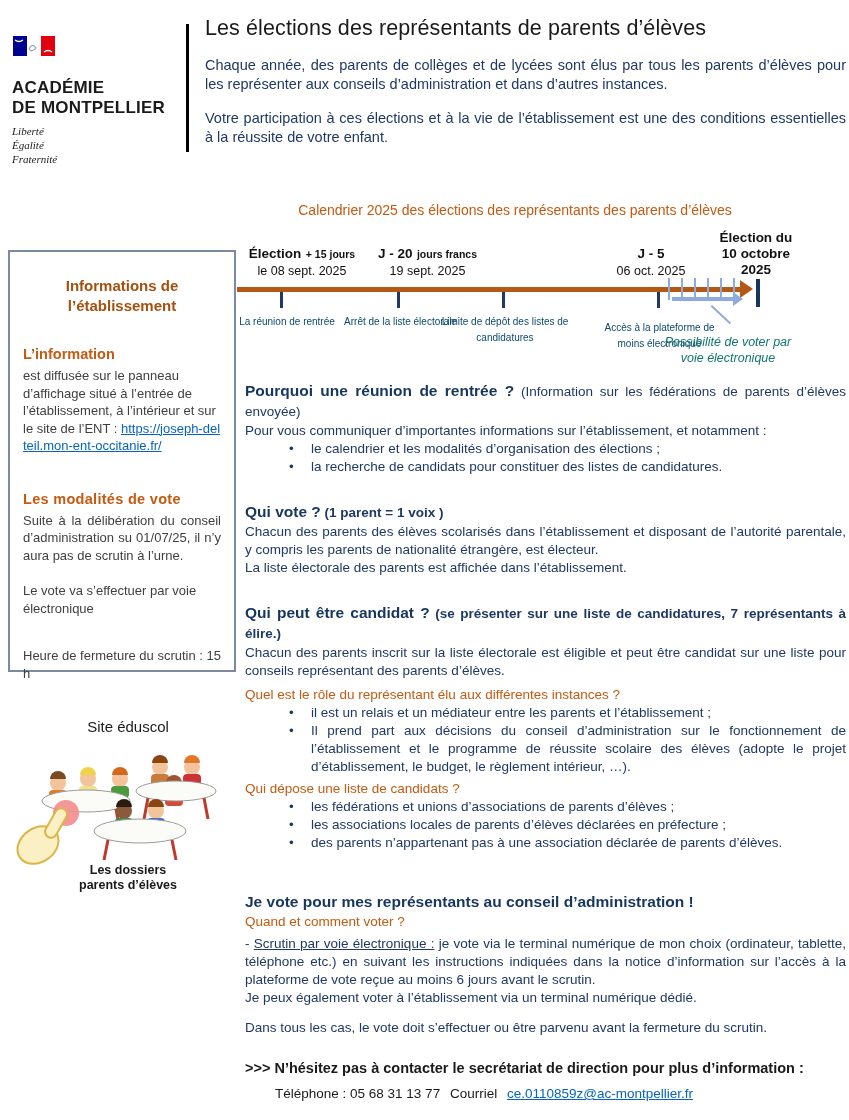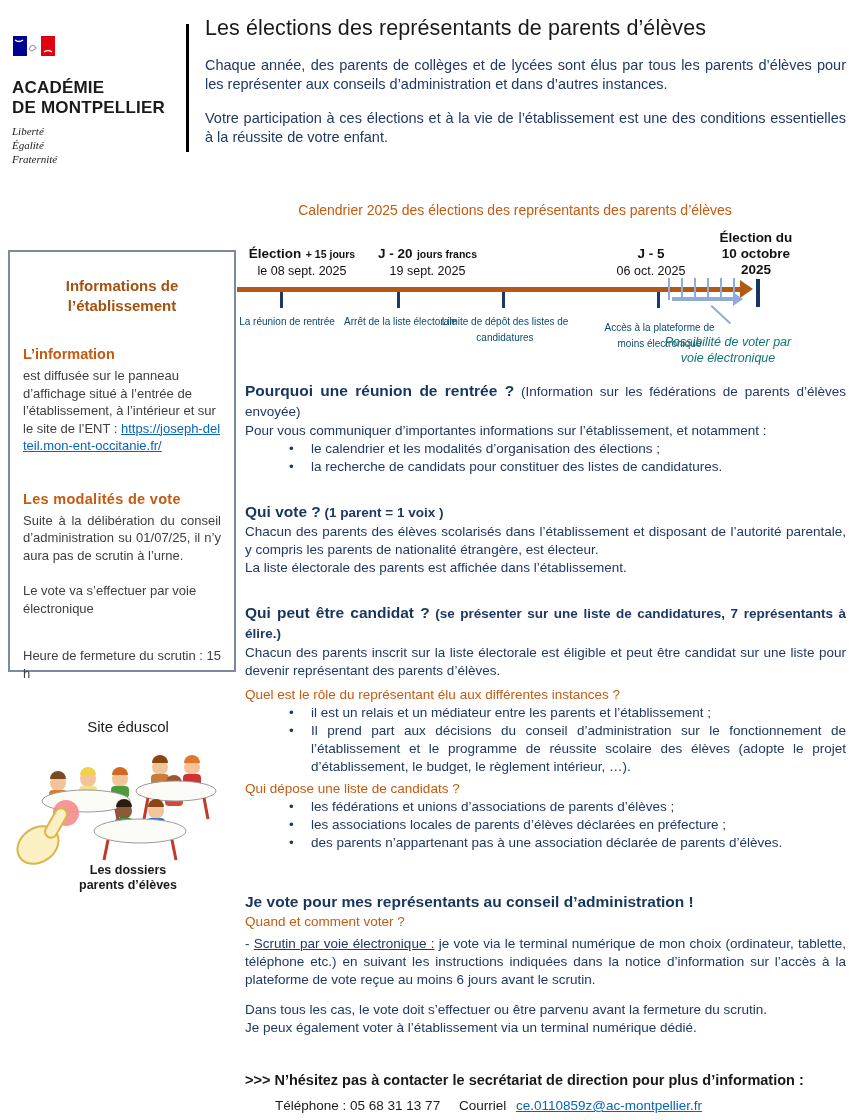--- a/index.html
+++ b/index.html
@@ -62,21 +62,21 @@
   .sec-h { font-size:15.5px; font-weight:bold; color:#17365D; }
   .sec-note { font-size:13.5px; color:#1F3864; }
   .sec-note.b { font-weight:bold; }
   .body-p { text-align:justify; color:#1F3864; }
   ul.blist { list-style:none; margin-left:42px; }
   ul.blist li { position:relative; padding-left:24px; text-align:justify; color:#1F3864; }
   ul.blist li::before { content:"•"; position:absolute; left:2px; top:0; color:#1F3864; }
   .q-orange { color:#C55A11; }
   .mt26 { margin-top:26px; } .mt40 { margin-top:40px; }
   .mt12 { margin-top:12px; } .mt6 { margin-top:6px; } .mt4 { margin-top:4px; }
-  .contact-line { margin-top:34px; font-size:14.5px; font-weight:600; color:#1a1a1a; }
+  .contact-line { margin-top:22px; font-size:14.5px; font-weight:600; color:#1a1a1a; }
   .phone-line { margin-top:8px; padding-left:30px; color:#1a1a1a; }
   .u { text-decoration:underline; }
 </style>
 </head>
 <body>
 
 <div class="page">
 
   <div class="abs logo-block">
     <svg class="logo-flag" width="42" height="20" viewBox="0 0 42 20">
@@ -243,42 +243,42 @@
       <span class="sec-h">Qui vote ?</span>
       <span class="sec-note b">(1 parent = 1 voix )</span>
     </div>
     <p class="body-p">Chacun des parents des élèves scolarisés dans l’établissement et disposant de l’autorité parentale, y compris les parents de nationalité étrangère, est électeur.</p>
     <p class="body-p">La liste électorale des parents est affichée dans l’établissement.</p>
 
     <div class="h-wrap mt26">
       <span class="sec-h">Qui peut être candidat ?</span>
       <span class="sec-note b">(se présenter sur une liste de candidatures, 7 représentants à élire.)</span>
     </div>
-    <p class="body-p">Chacun des parents inscrit sur la liste électorale est éligible et peut être candidat sur une liste pour devenir représentant des parents d’élèves.</p>
+    <p class="body-p">Chacun des parents inscrit sur la liste électorale est éligible et peut être candidat sur une liste pour conseils représentant des parents d’élèves.</p>
     <p class="q-orange mt6">Quel est le rôle du représentant élu aux différentes instances ?</p>
     <ul class="blist">
       <li>il est un relais et un médiateur entre les parents et l’établissement ;</li>
       <li>Il prend part aux décisions du conseil d’administration sur le fonctionnement de l’établissement et le programme de réussite scolaire des élèves (adopte le projet d’établissement, le budget, le règlement intérieur, …).</li>
     </ul>
     <p class="q-orange mt4">Qui dépose une liste de candidats ?</p>
     <ul class="blist">
       <li>les fédérations et unions d’associations de parents d’élèves ;</li>
       <li>les associations locales de parents d’élèves déclarées en préfecture ;</li>
       <li>des parents n’appartenant pas à une association déclarée de parents d’élèves.</li>
     </ul>
 
     <div class="h-wrap mt40">
       <span class="sec-h">Je vote pour mes représentants au conseil d’administration !</span>
     </div>
     <p class="q-orange">Quand et comment voter ?</p>
     <p class="body-p mt4"><span>- </span><span class="u">Scrutin par voie électronique :</span><span> je vote via le terminal numérique de mon choix (ordinateur, tablette, téléphone etc.) en suivant les instructions indiquées dans la notice d’information sur l’accès à la plateforme de vote reçue au moins 6 jours avant le scrutin.</span></p>
+    <p class="body-p">Je peux également voter à l’établissement via un terminal numérique dédié.</p>
     <p class="body-p mt12">Dans tous les cas, le vote doit s’effectuer ou être parvenu avant la fermeture du scrutin.</p>
-    <p class="body-p">Je peux également voter à l’établissement via un terminal numérique dédié.</p>
 
     <p class="contact-line">&gt;&gt;&gt; N’hésitez pas à contacter le secrétariat de direction pour plus d’information :</p>
     <p class="phone-line">
       <span>Téléphone : 05 68 31 13 77</span>
-      <span style="margin-left:15px;">Courriel</span>
+      <span style="margin-left:6px;">Courriel</span>
       <a class="link" style="margin-left:6px;">ce.0110859z@ac-montpellier.fr</a>
     </p>
   </div>
 
 </div>
 
 </body></html>

